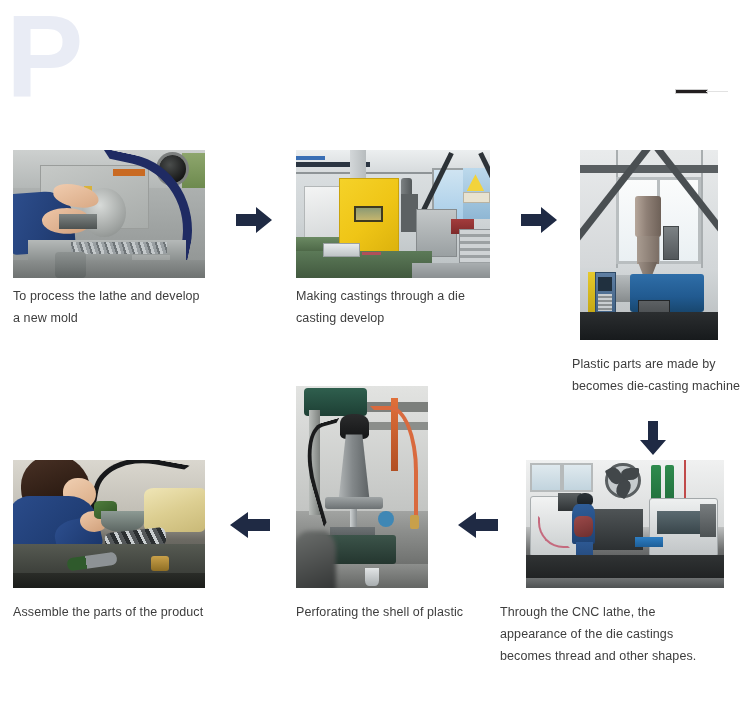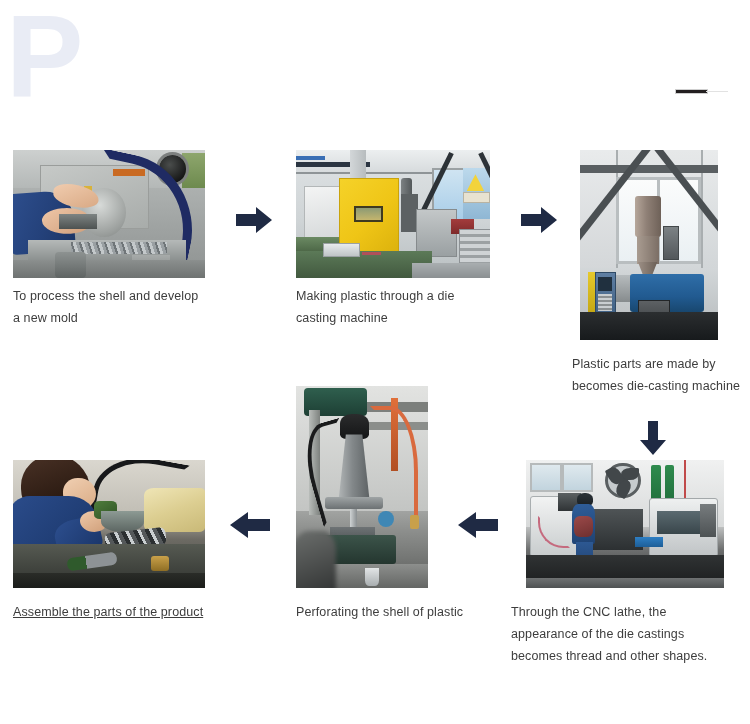--- a/index.html
+++ b/index.html
@@ -687,21 +687,21 @@
     <div class="p1-hand-a"></div>
     <div class="p1-hand-b"></div>
     <div class="p1-tool"></div>
     <div class="p1-bed"></div>
     <div class="p1-chips"></div>
     <div class="p1-vise"></div>
     <div class="p1-base"></div>
     <div class="p1-motor"></div>
   </div>
 </div>
-<div class="caption" style="left:13px; top:285px; width:190px;">To process the shell and develop a new mold</div>
+<div class="caption" style="left:13px; top:285px; width:190px;">To process the lathe and develop a new mold</div>
 
 <div class="arrow" style="left:236px; top:206px;">
   <svg width="36" height="28" viewBox="0 0 36 28" aria-hidden="true">
     <polygon points="0,8 20,8 20,1 36,14 20,27 20,20 0,20" fill="#1f2a44"></polygon>
   </svg>
 </div>
 
 <div class="photo p2-bg" id="photo-2">
   <div class="scene">
     <div class="p2-ceiling"></div>
@@ -722,21 +722,21 @@
     <div class="p2-grey-box"></div>
     <div class="p2-red-bin"></div>
     <div class="p2-ingots"></div>
     <div class="p2-green-base2"></div>
     <div class="p2-green-base"></div>
     <div class="p2-console"></div>
     <div class="p2-redwire"></div>
     <div class="p2-floor"></div>
   </div>
 </div>
-<div class="caption" style="left:296px; top:285px; width:195px;">Making plastic through a die casting machine</div>
+<div class="caption" style="left:296px; top:285px; width:195px;">Making castings through a die casting develop</div>
 
 <div class="arrow" style="left:521px; top:206px;">
   <svg width="36" height="28" viewBox="0 0 36 28" aria-hidden="true">
     <polygon points="0,8 20,8 20,1 36,14 20,27 20,20 0,20" fill="#1f2a44"></polygon>
   </svg>
 </div>
 
 <div class="photo p3-bg" id="photo-3">
   <div class="scene">
     <div class="p3-wallpanel-l"></div>
@@ -790,21 +790,21 @@
     <div class="p6-lathe-r-panel"></div>
     <div class="p6-worker-head"></div>
     <div class="p6-worker-body"></div>
     <div class="p6-worker-bag"></div>
     <div class="p6-worker-legs"></div>
     <div class="p6-blue-tray"></div>
     <div class="p6-base"></div>
     <div class="p6-floor"></div>
   </div>
 </div>
-<div class="caption" style="left:511px; top:601px; width:210px;">Through the CNC lathe, the appearance of the die castings becomes thread and other shapes.</div>
+<div class="caption" style="left:500px; top:601px; width:210px;">Through the CNC lathe, the appearance of the die castings becomes thread and other shapes.</div>
 
 <div class="arrow" style="left:458px; top:511px;">
   <svg width="40" height="28" viewBox="0 0 40 28" aria-hidden="true">
     <polygon points="40,8 18,8 18,1 0,14 18,27 18,20 40,20" fill="#1f2a44"></polygon>
   </svg>
 </div>
 
 <div class="photo p5-bg" id="photo-5">
   <div class="scene">
     <div class="p5-wall"></div>
@@ -848,13 +848,13 @@
     <div class="p4-hand"></div>
     <div class="p4-greenpart"></div>
     <div class="p4-bowl"></div>
     <div class="p4-parts-a"></div>
     <div class="p4-bench"></div>
     <div class="p4-pliers"></div>
     <div class="p4-brass"></div>
     <div class="p4-edge"></div>
   </div>
 </div>
-<div class="caption" style="left:13px; top:601px; width:205px;text-decoration:underline;">Assemble the parts of the product</div>
+<div class="caption" style="left:13px; top:601px; width:205px;">Assemble the parts of the product</div>
 
 </body></html>

